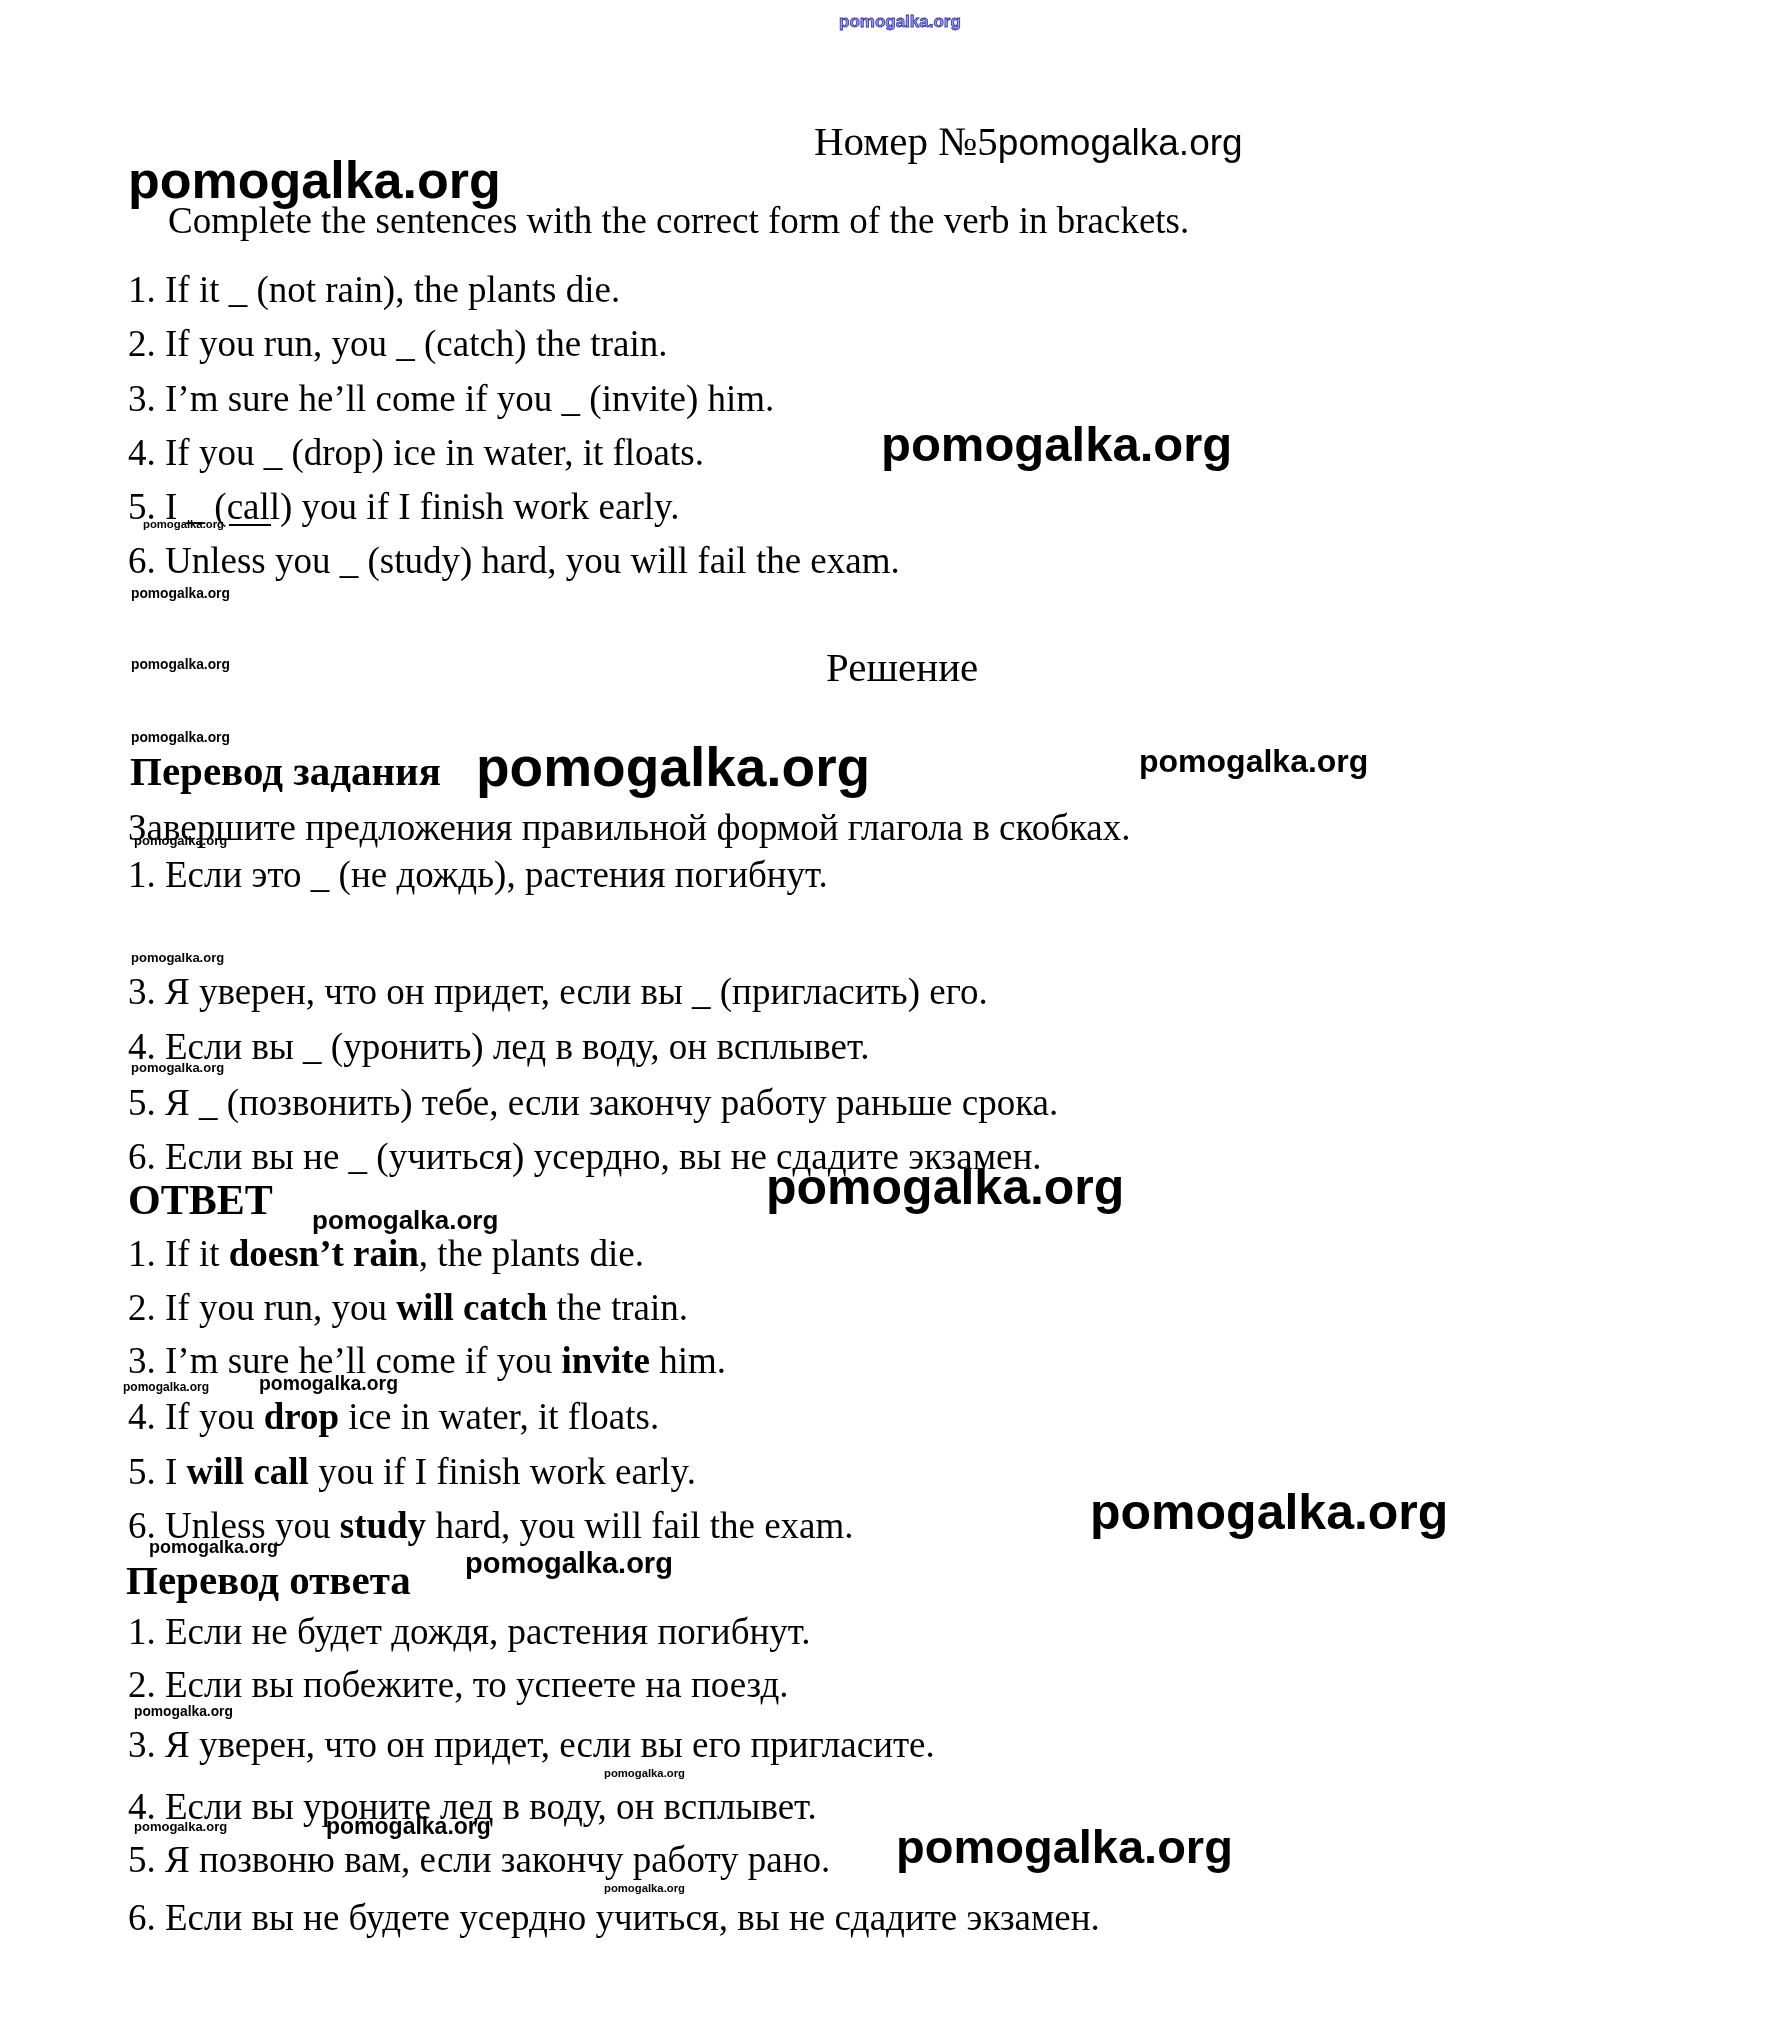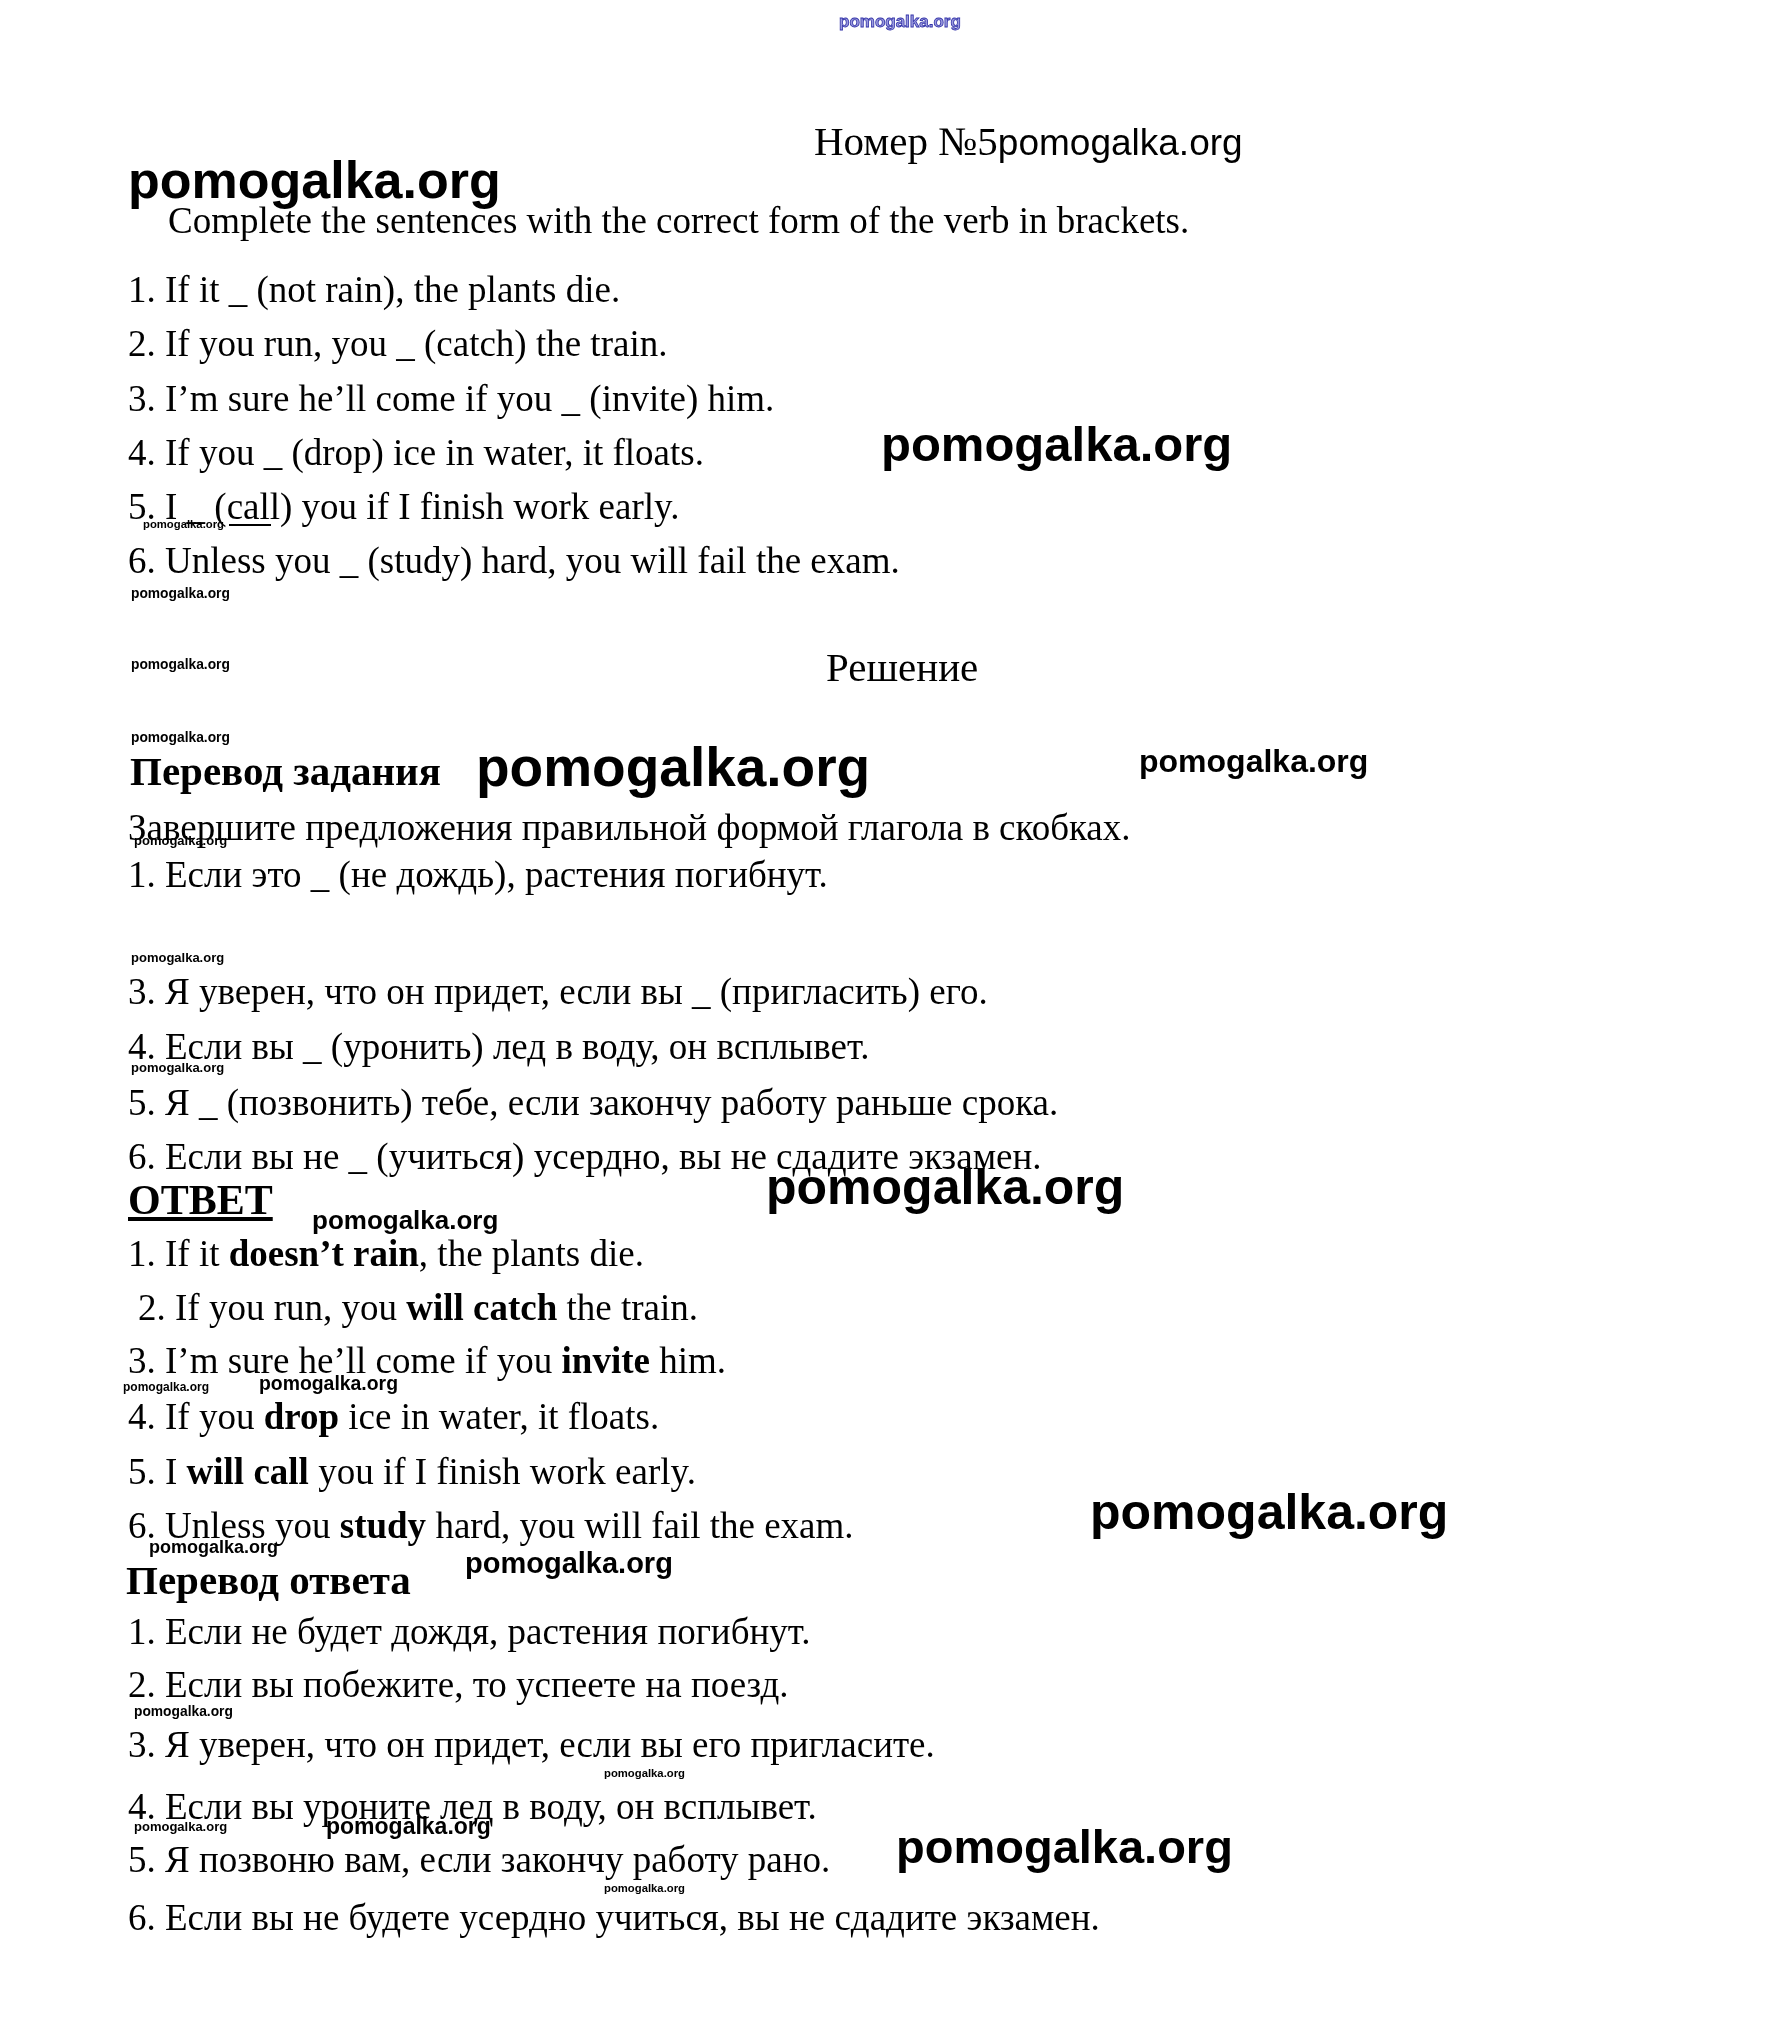--- a/index.html
+++ b/index.html
@@ -3,21 +3,21 @@
 <meta charset="utf-8">
 <style>
   html,body{margin:0;padding:0;background:#ffffff;}
   .page{position:relative;width:1501px;height:2040px;background:#ffffff;overflow:hidden;}
   .t{position:absolute;white-space:nowrap;color:#000;}
   .serif{font-family:"Liberation Serif","DejaVu Serif",serif;font-size:37px;line-height:1.15;}
   .serif-sm{font-family:"Liberation Serif","DejaVu Serif",serif;}
   .wm{font-family:"Liberation Sans","DejaVu Sans",sans-serif;font-weight:bold;line-height:1;}
   .sans{font-family:"Liberation Sans","DejaVu Sans",sans-serif;}
   .b{font-weight:bold;}
-  .hb{font-weight:bold;text-decoration:underline;}
+  .hb{font-weight:bold;}
   .hbi{font-weight:bold;}
   .wm-blue{color:#9a9ade;-webkit-text-stroke:0.8px #3232a8;font-weight:bold;}
   .wm-rule{display:inline-block;width:42px;border-bottom:2.4px solid #000;vertical-align:1.6px;margin-left:4.9px;}
 </style>
 </head>
 <body>
 
 <div class="page">
 
   <span class="t wm wm-blue" style="left:839px;top:13px;font-size:17px;">pomogalka.org</span>
@@ -57,21 +57,21 @@
   <span class="t serif" style="left:128px;top:1026px;">4. Если вы _ (уронить) лед в воду, он всплывет.</span>
   <span class="t wm" style="left:131px;top:1061px;font-size:13px;">pomogalka.org</span>
   <span class="t serif" style="left:128px;top:1082px;">5. Я _ (позвонить) тебе, если закончу работу раньше срока.</span>
   <span class="t serif" style="left:128px;top:1136px;">6. Если вы не _ (учиться) усердно, вы не сдадите экзамен.</span>
 
   <span class="t serif-sm hb" style="left:128px;top:1176px;font-size:42px;">ОТВЕТ</span>
   <span class="t wm" style="left:312px;top:1207px;font-size:26px;">pomogalka.org</span>
   <span class="t wm" style="left:766px;top:1162px;font-size:50px;">pomogalka.org</span>
 
   <span class="t serif" style="left:128px;top:1233px;text-align:right;"><span>1. If it </span><span class="b">doesn’t rain</span><span>, the plants die.</span></span>
-  <span class="t serif" style="left:128px;top:1287px;margin-left:10px;"><span>2. If you run, you </span><span class="b">will catch</span><span> the train.</span></span>
+  <span class="t serif" style="left:128px;top:1287px;"><span>2. If you run, you </span><span class="b">will catch</span><span> the train.</span></span>
   <span class="t serif" style="left:128px;top:1340px;"><span>3. I’m sure he’ll come if you </span><span class="b">invite</span><span> him.</span></span>
   <span class="t wm" style="left:123px;top:1381px;font-size:12px;">pomogalka.org</span>
   <span class="t wm" style="left:259px;top:1374px;font-size:19.4px;">pomogalka.org</span>
   <span class="t serif" style="left:128px;top:1396px;"><span>4. If you </span><span class="b">drop</span><span> ice in water, it floats.</span></span>
   <span class="t serif" style="left:128px;top:1451px;"><span>5. I </span><span class="b">will call</span><span> you if I finish work early.</span></span>
   <span class="t serif" style="left:128px;top:1505px;"><span>6. Unless you </span><span class="b">study</span><span> hard, you will fail the exam.</span></span>
   <span class="t wm" style="left:1090px;top:1487px;font-size:50px;">pomogalka.org</span>
 
   <span class="t wm" style="left:149px;top:1538px;font-size:18px;">pomogalka.org</span>
   <span class="t serif-sm hbi" style="left:126px;top:1556px;font-size:41px;">Перевод ответа</span>

